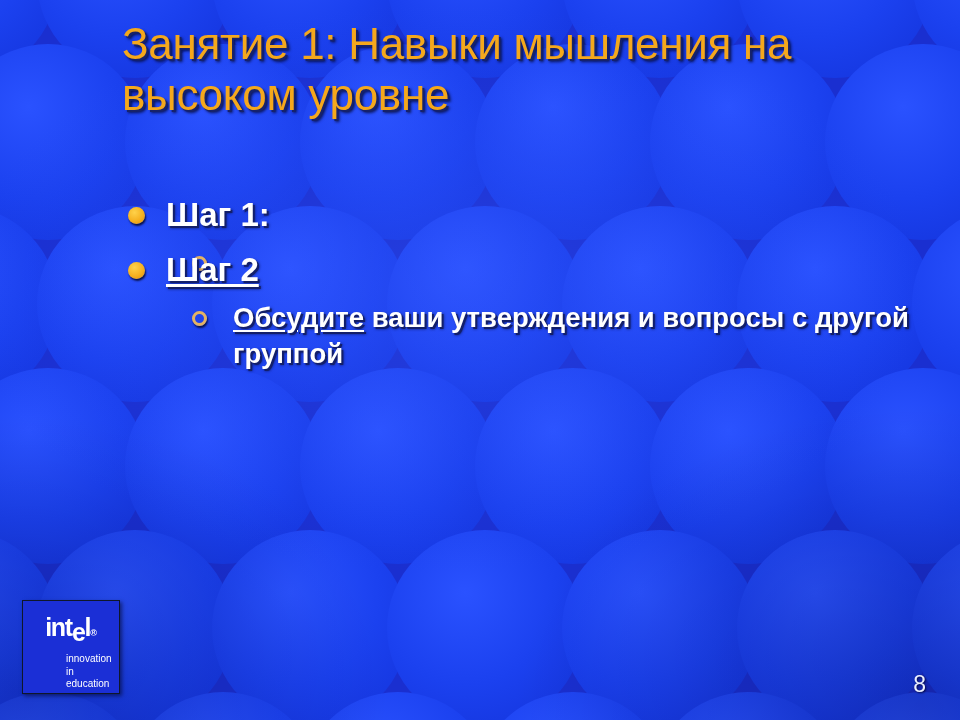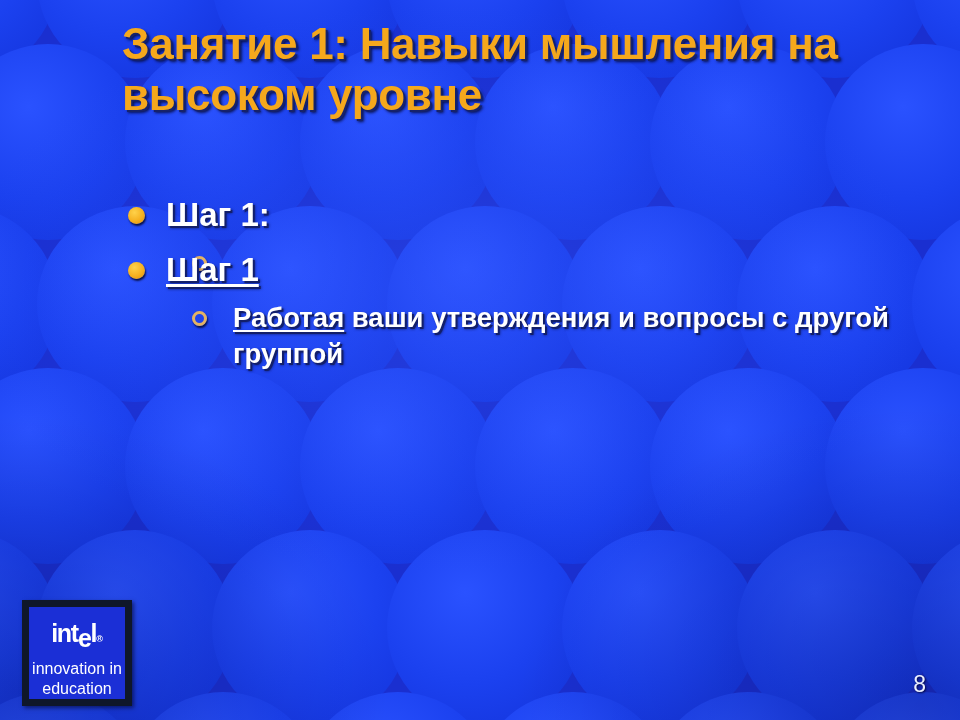--- a/index.html
+++ b/index.html
@@ -55,21 +55,21 @@
   #title-block {
     position: absolute;
     left: 122px;
     top: 18px;
     width: 800px;
   }
   .slide-title {
     margin: 0;
     font-size: 44px;
     line-height: 1.17;
-    font-weight: bold;
+    font-weight: normal;
     color: #f5a81c;
     letter-spacing: -0.3px;
     text-shadow:
        2px 2px 0 #16226b,
        3px 3px 3px rgba(3,8,50,0.85);
     white-space: pre-line;
   }
 
   
   #body-block {
@@ -139,21 +139,21 @@
   }
 
   
   #intel-logo {
     position: absolute;
     left: 22px;
     top: 600px;
     width: 96px;
     height: 92px;
     background: #1b2fd6;
-    border: 7px solid #0f172a;
+    border: 1px solid #0f172a;
     box-shadow: 2px 2px 4px rgba(0,0,30,0.55);
     z-index: 3;
   }
   .intel-wordmark {
     position: absolute;
     left: 0;
     right: 0;
     top: 14px;
     text-align: center;
     color: #ffffff;
@@ -172,25 +172,25 @@
   .intel-wordmark .reg {
     font-size: 9px;
     vertical-align: baseline;
     letter-spacing: 0;
   }
   .intel-tag {
     position: absolute;
     left: 0;
     right: 0;
     top: 52px;
-    text-align: center;
     color: #ffffff;
-    font-size: 16px;
+    font-size: 10px;
     line-height: 1.25;
     white-space: pre-line;
+    padding-left: 43px;
   }
 
   
   #page-number {
     position: absolute;
     right: 34px;
     bottom: 22px;
     color: #e9eeff;
     font-size: 23px;
     z-index: 3;
@@ -275,26 +275,26 @@
         <span class="bullet-disc"></span>
         <span class="lvl1-text">Шаг 1:</span>
       </div>
 
       <div class="lvl2">
         <span class="bullet-ring"></span>
       </div>
 
       <div class="lvl1">
         <span class="bullet-disc"></span>
-        <span class="lvl1-text underline">Шаг 1</span>
+        <span class="lvl1-text underline">Шаг 2</span>
       </div>
 
       <div class="lvl2">
         <span class="bullet-ring"></span>
-        <span class="lvl2-text"><span class="u">Работая</span><span> ваши утверждения и  вопросы с другой группой</span></span>
+        <span class="lvl2-text"><span class="u">Обсудите</span><span> ваши утверждения и  вопросы с другой группой</span></span>
       </div>
 
     </div>
   </div>
 
   <div id="intel-logo">
     <div class="intel-wordmark"><span>int</span><span class="dropped-e">e</span><span>l</span><span class="reg">®</span></div>
     <div class="intel-tag">innovation in
 education</div>
   </div>

